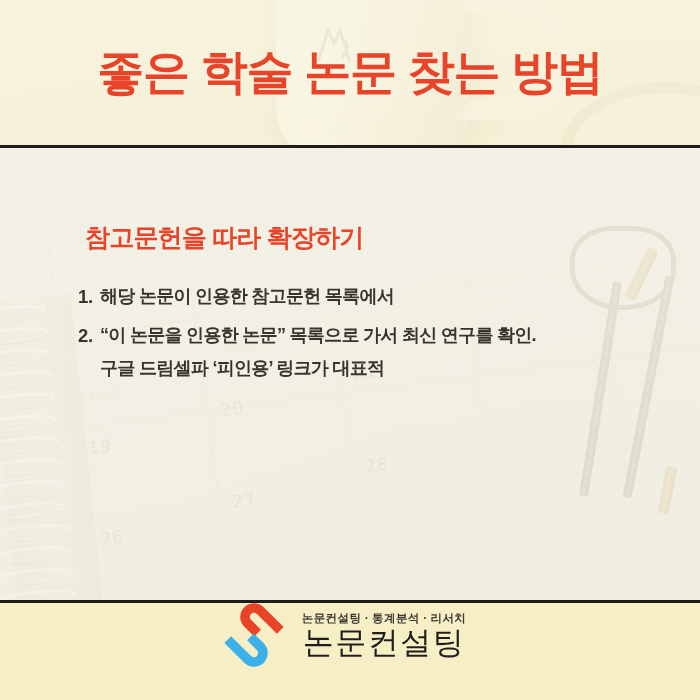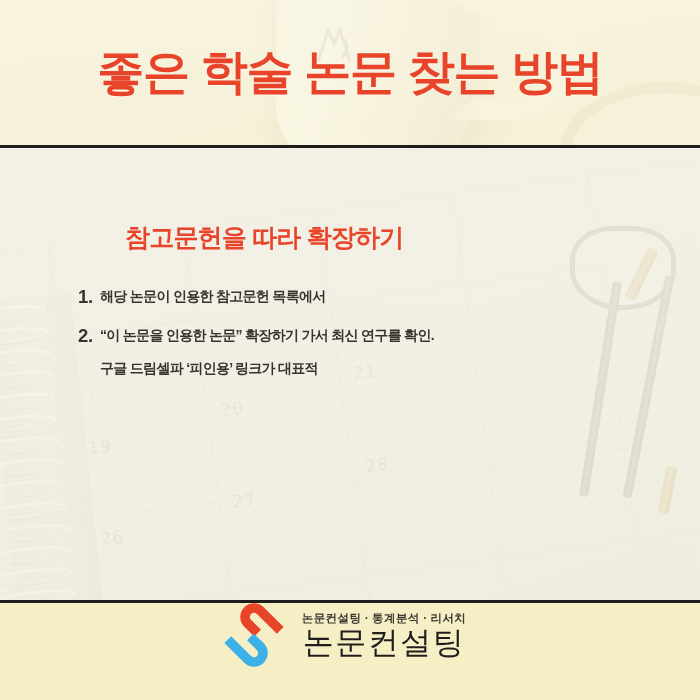--- a/index.html
+++ b/index.html
@@ -229,21 +229,20 @@
   }
   .subheading {
     position: absolute;
     left: 85px;
     top: 73px;
     font-size: 25px;
     font-weight: 900;
     letter-spacing: -0.8px;
     color: #e8442a;
     white-space: nowrap;
-    margin-left: 40px;
   }
   .list {
     position: absolute;
     left: 78px;
     top: 132px;
     width: 580px;
   }
   .list-item {
     display: flex;
     align-items: flex-start;
@@ -255,21 +254,21 @@
     font-size: 18.5px;
     font-weight: 700;
     color: #37342f;
     line-height: 33px;
     letter-spacing: -0.3px;
   }
   .li-lines {
     flex: 1 1 auto;
   }
   .li-line {
-    font-size: 14px;
+    font-size: 18px;
     font-weight: 700;
     color: #37342f;
     line-height: 33px;
     letter-spacing: -0.7px;
     white-space: nowrap;
   }
 
   .divider-bottom {
     position: absolute;
     left: 0;
@@ -407,21 +406,21 @@
       <div class="list" id="list">
           <div class="list-item">
             <div class="li-num">1.</div>
             <div class="li-lines">
               <div class="li-line">해당 논문이 인용한 참고문헌 목록에서</div>
             </div>
           </div>
           <div class="list-item">
             <div class="li-num">2.</div>
             <div class="li-lines">
-              <div class="li-line">“이 논문을 인용한 논문” 확장하기 가서 최신 연구를 확인.</div>
+              <div class="li-line">“이 논문을 인용한 논문” 목록으로 가서 최신 연구를 확인.</div>
               <div class="li-line">구글 드림셀파 ‘피인용’ 링크가 대표적</div>
             </div>
           </div>
         </div>
     </div>
   </div>
 
   <div class="divider-bottom"></div>
 
   <div class="footer">

